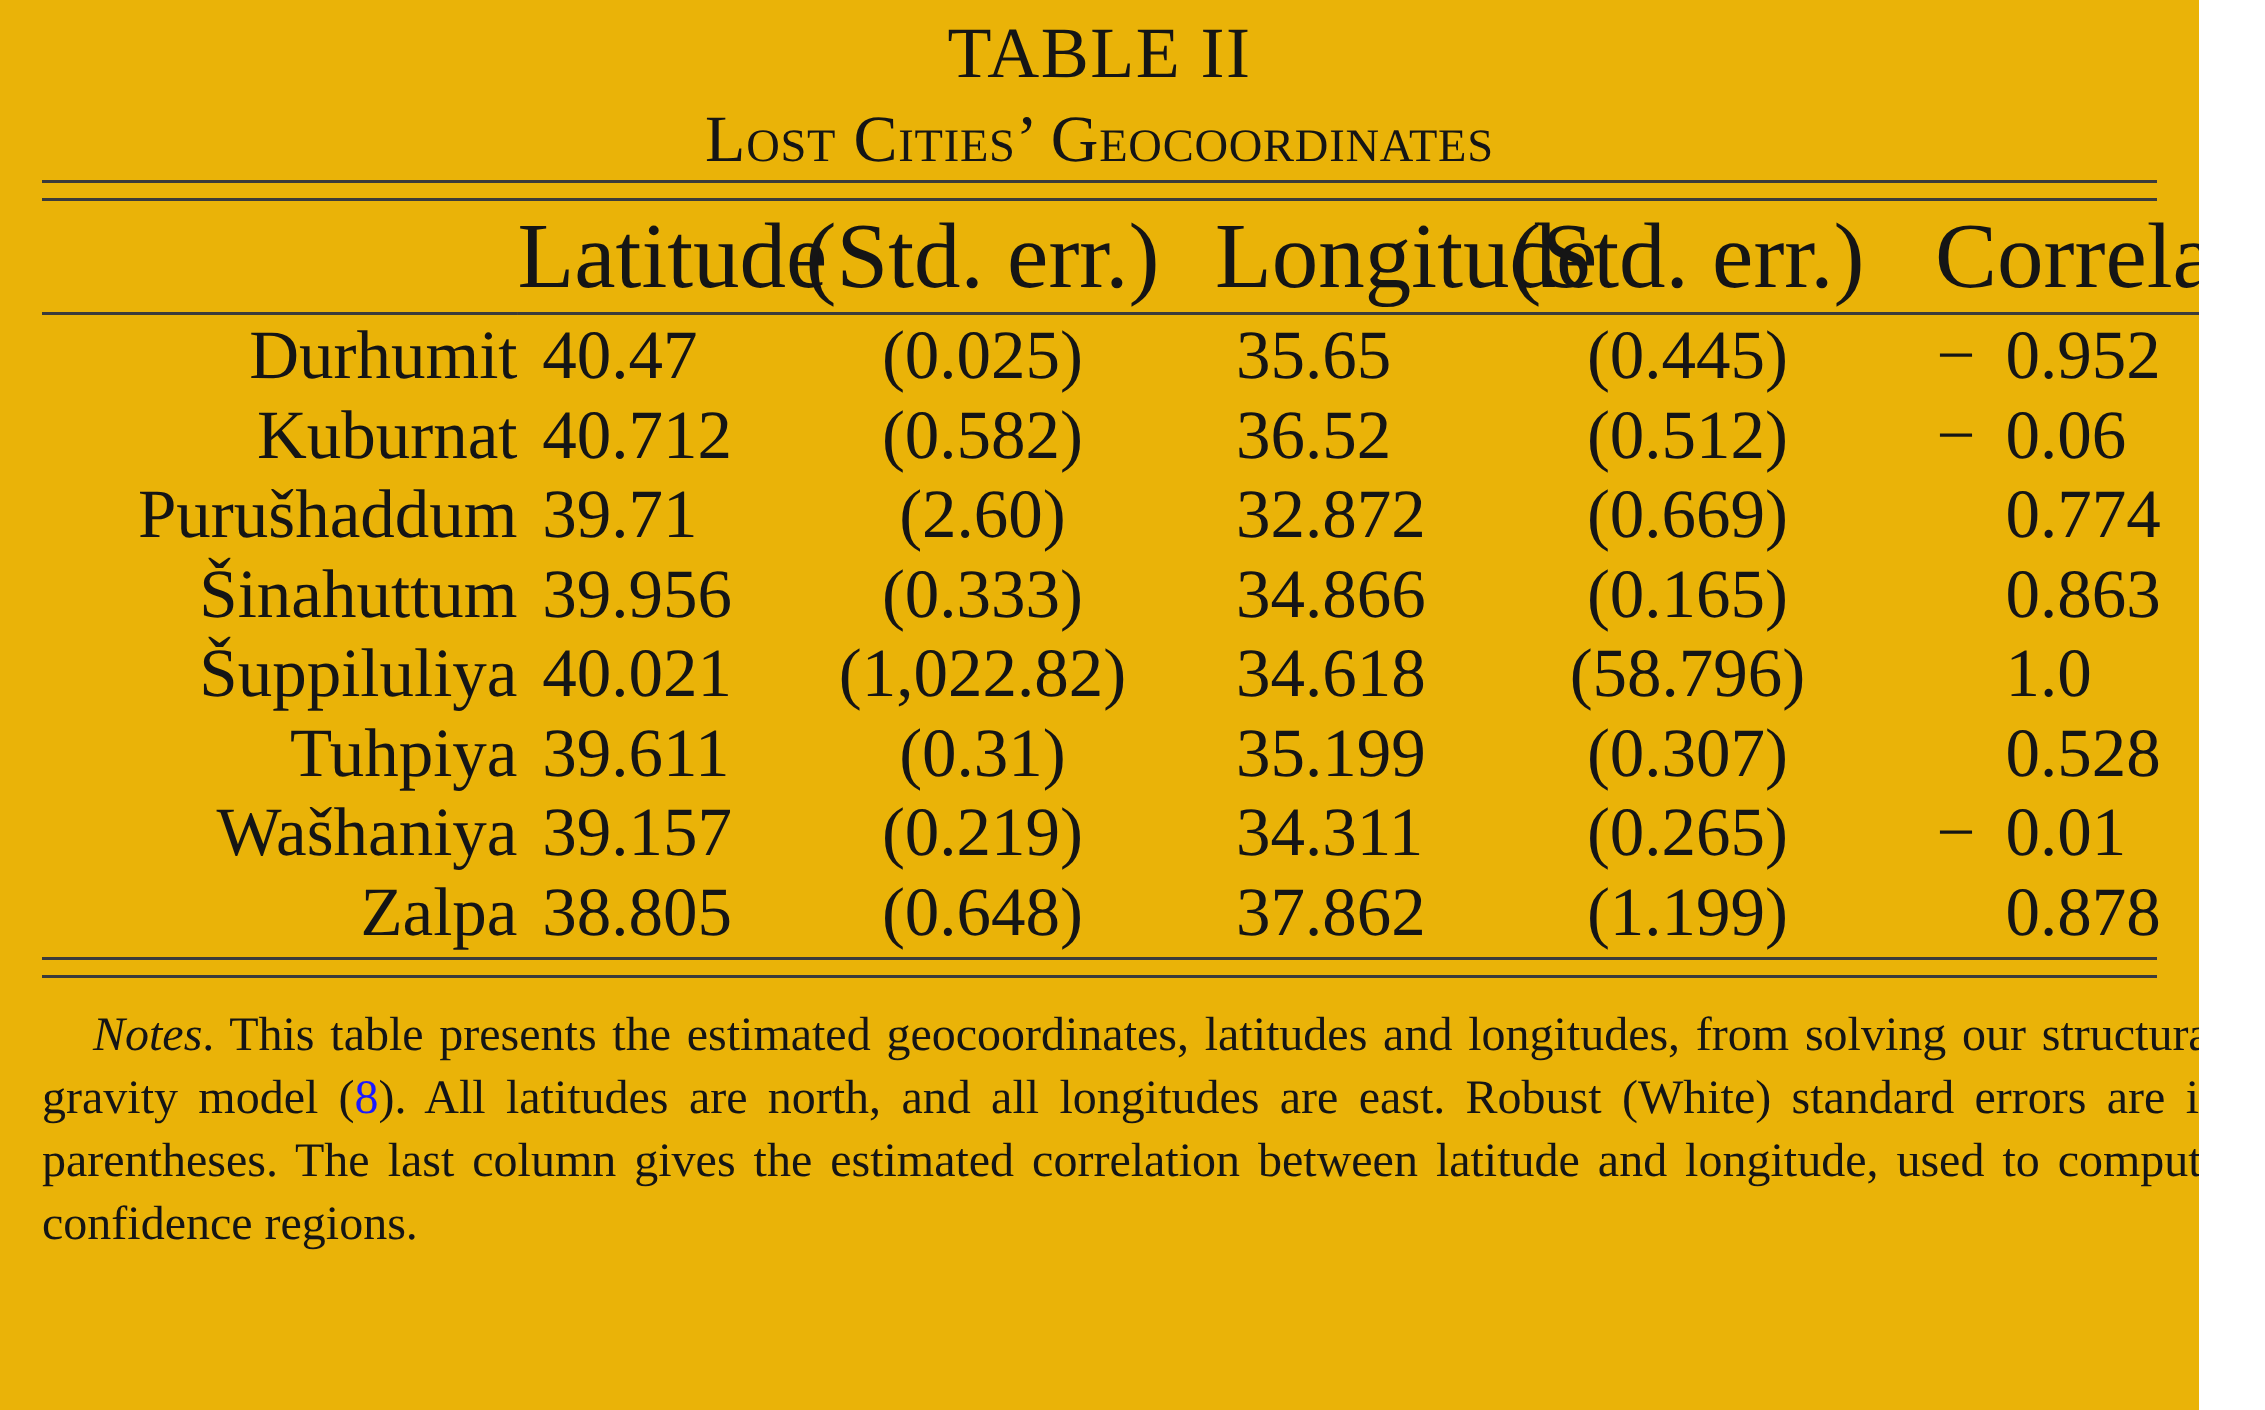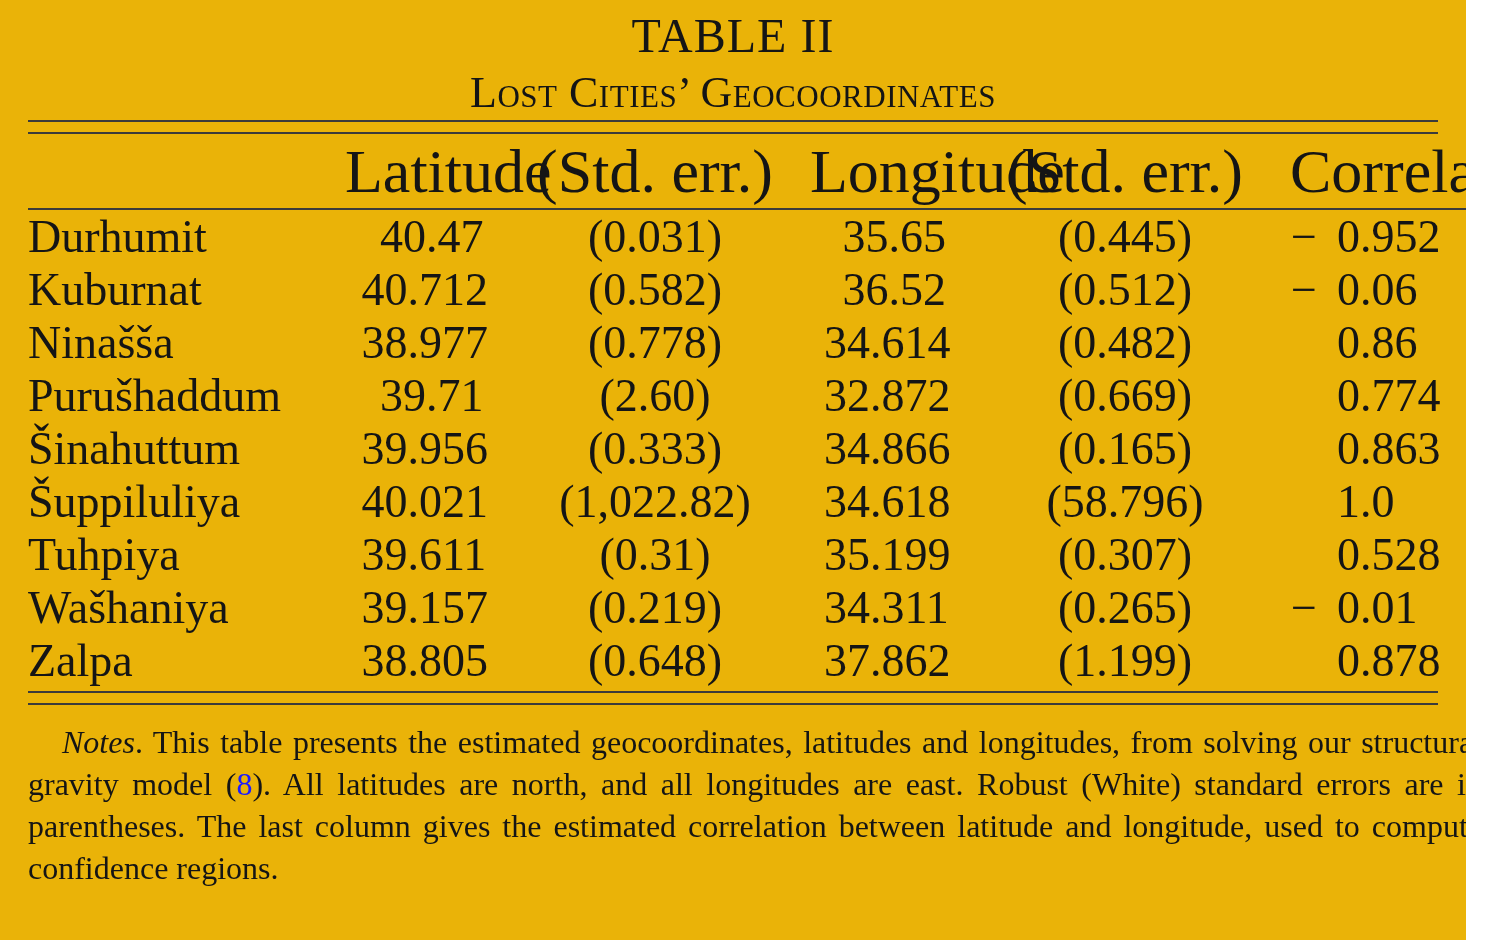--- a/index.html
+++ b/index.html
@@ -45,28 +45,28 @@
     padding:0;
     white-space:nowrap;
   }
   table.geo td {
     height:52px;
     font-size:46px;
     vertical-align:middle;
     padding:0;
     white-space:nowrap;
   }
-  td.city-cell { text-align:left; padding-left:2px; }
+  td.city-cell { text-align:right; padding-left:2px; }
   td.num-cell  { text-align:center; }
   td.se-cell   { text-align:center; }
   td.corr-cell { text-align:center; }
   .val {
     display:inline-block;
     width:122px;
-    text-align:right;
+    text-align:left;
   }
   .corr-wrap {
     position:relative;
     display:inline-block;
     width:98px;
     text-align:left;
   }
   .sign { position:absolute; left:-46px; top:0; }
 
   .notes {
@@ -111,55 +111,41 @@
           <th>(Std. err.)</th>
           <th>Correlation</th>
         </tr>
       </thead>
       <tbody>
           <tr>
         <td class="city-cell">Durhumit</td>
         <td class="num-cell">
           <span class="val">40.47</span>
         </td>
-        <td class="se-cell">(0.031)</td>
+        <td class="se-cell">(0.025)</td>
         <td class="num-cell">
           <span class="val">35.65</span>
         </td>
         <td class="se-cell">(0.445)</td>
         <td class="corr-cell">
           <span class="corr-wrap"><span class="sign">−</span><span>0.952</span></span>
         </td>
       </tr>
           <tr>
         <td class="city-cell">Kuburnat</td>
         <td class="num-cell">
           <span class="val">40.712</span>
         </td>
         <td class="se-cell">(0.582)</td>
         <td class="num-cell">
           <span class="val">36.52</span>
         </td>
         <td class="se-cell">(0.512)</td>
         <td class="corr-cell">
           <span class="corr-wrap"><span class="sign">−</span><span>0.06</span></span>
-        </td>
-      </tr>
-          <tr>
-        <td class="city-cell">Ninašša</td>
-        <td class="num-cell">
-          <span class="val">38.977</span>
-        </td>
-        <td class="se-cell">(0.778)</td>
-        <td class="num-cell">
-          <span class="val">34.614</span>
-        </td>
-        <td class="se-cell">(0.482)</td>
-        <td class="corr-cell">
-          <span class="corr-wrap"><span class="sign"></span><span>0.86</span></span>
         </td>
       </tr>
           <tr>
         <td class="city-cell">Purušhaddum</td>
         <td class="num-cell">
           <span class="val">39.71</span>
         </td>
         <td class="se-cell">(2.60)</td>
         <td class="num-cell">
           <span class="val">32.872</span>

